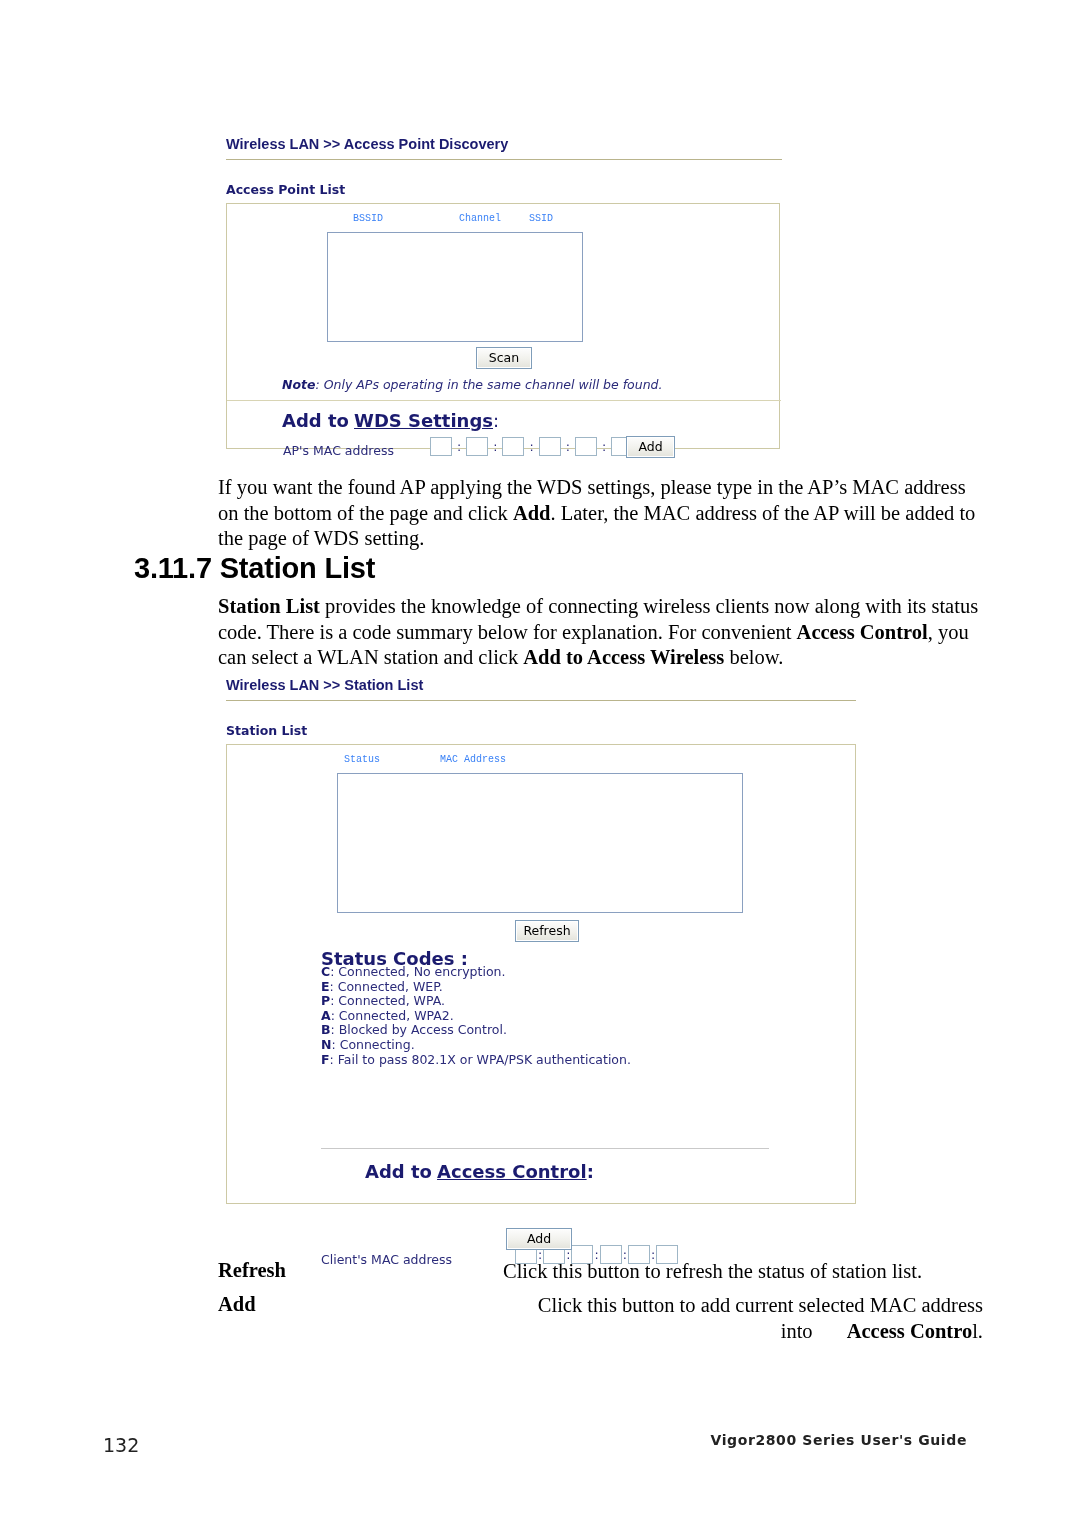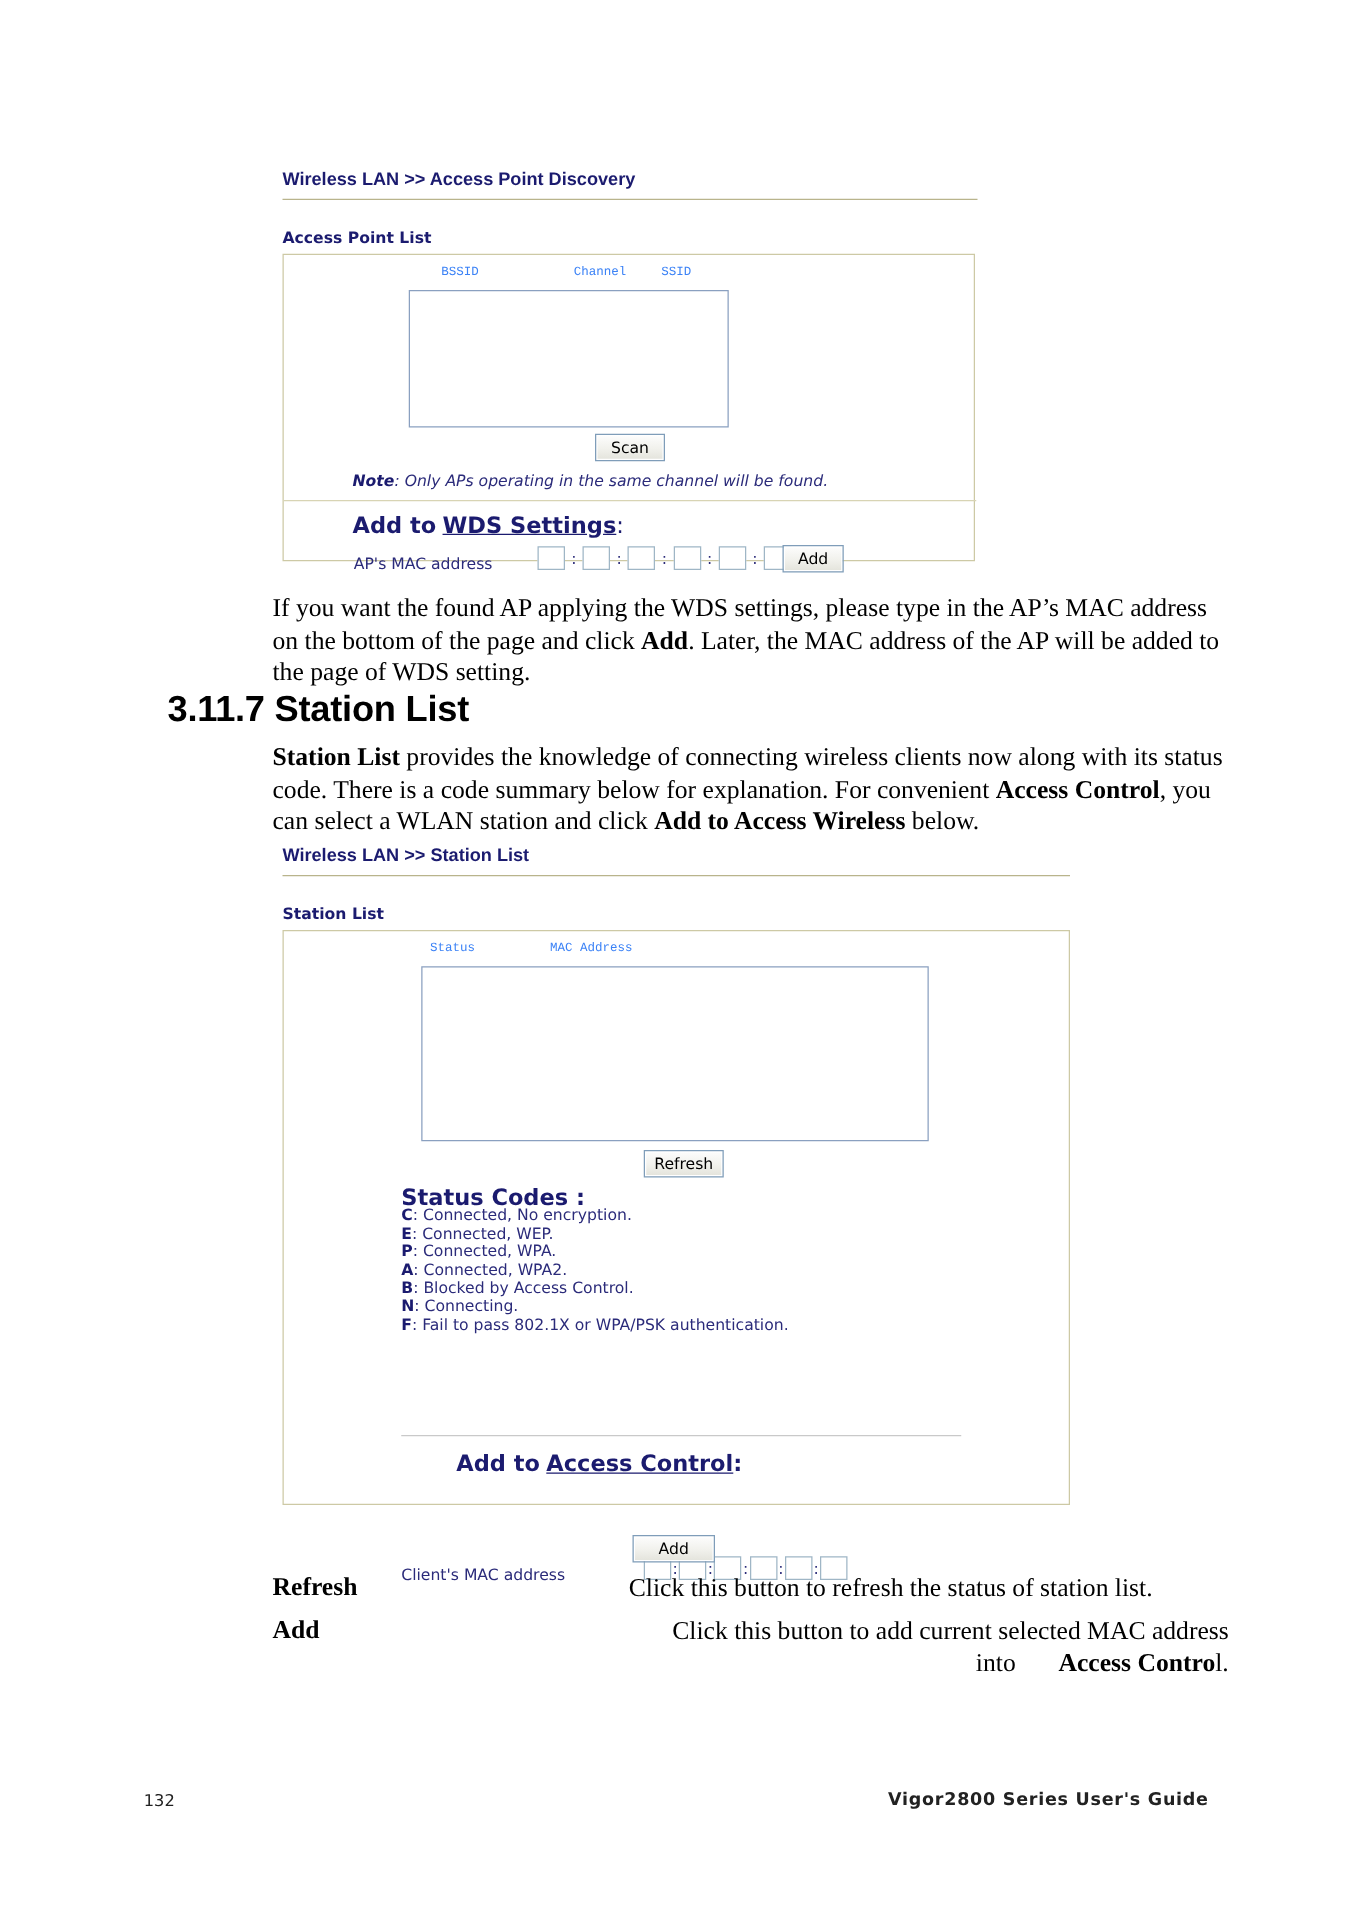--- a/index.html
+++ b/index.html
@@ -185,23 +185,22 @@
     color: #000;
   }
   .def-desc b { font-weight: bold; margin-left: 29px; }
 
   
   .footer-page {
     position: absolute;
     left: 103px;
     top: 1434px;
     font-family: "DejaVu Sans", sans-serif;
-    font-size: 13px;
+    font-size: 19px;
     color: #222;
-    margin-left: 12px;
   }
   .footer-right {
     position: absolute;
     right: 113px;
     top: 1432px;
     font-family: "DejaVu Sans", sans-serif;
     font-size: 14px;
     font-weight: bold;
     color: #222;
     letter-spacing: 0.6px;

